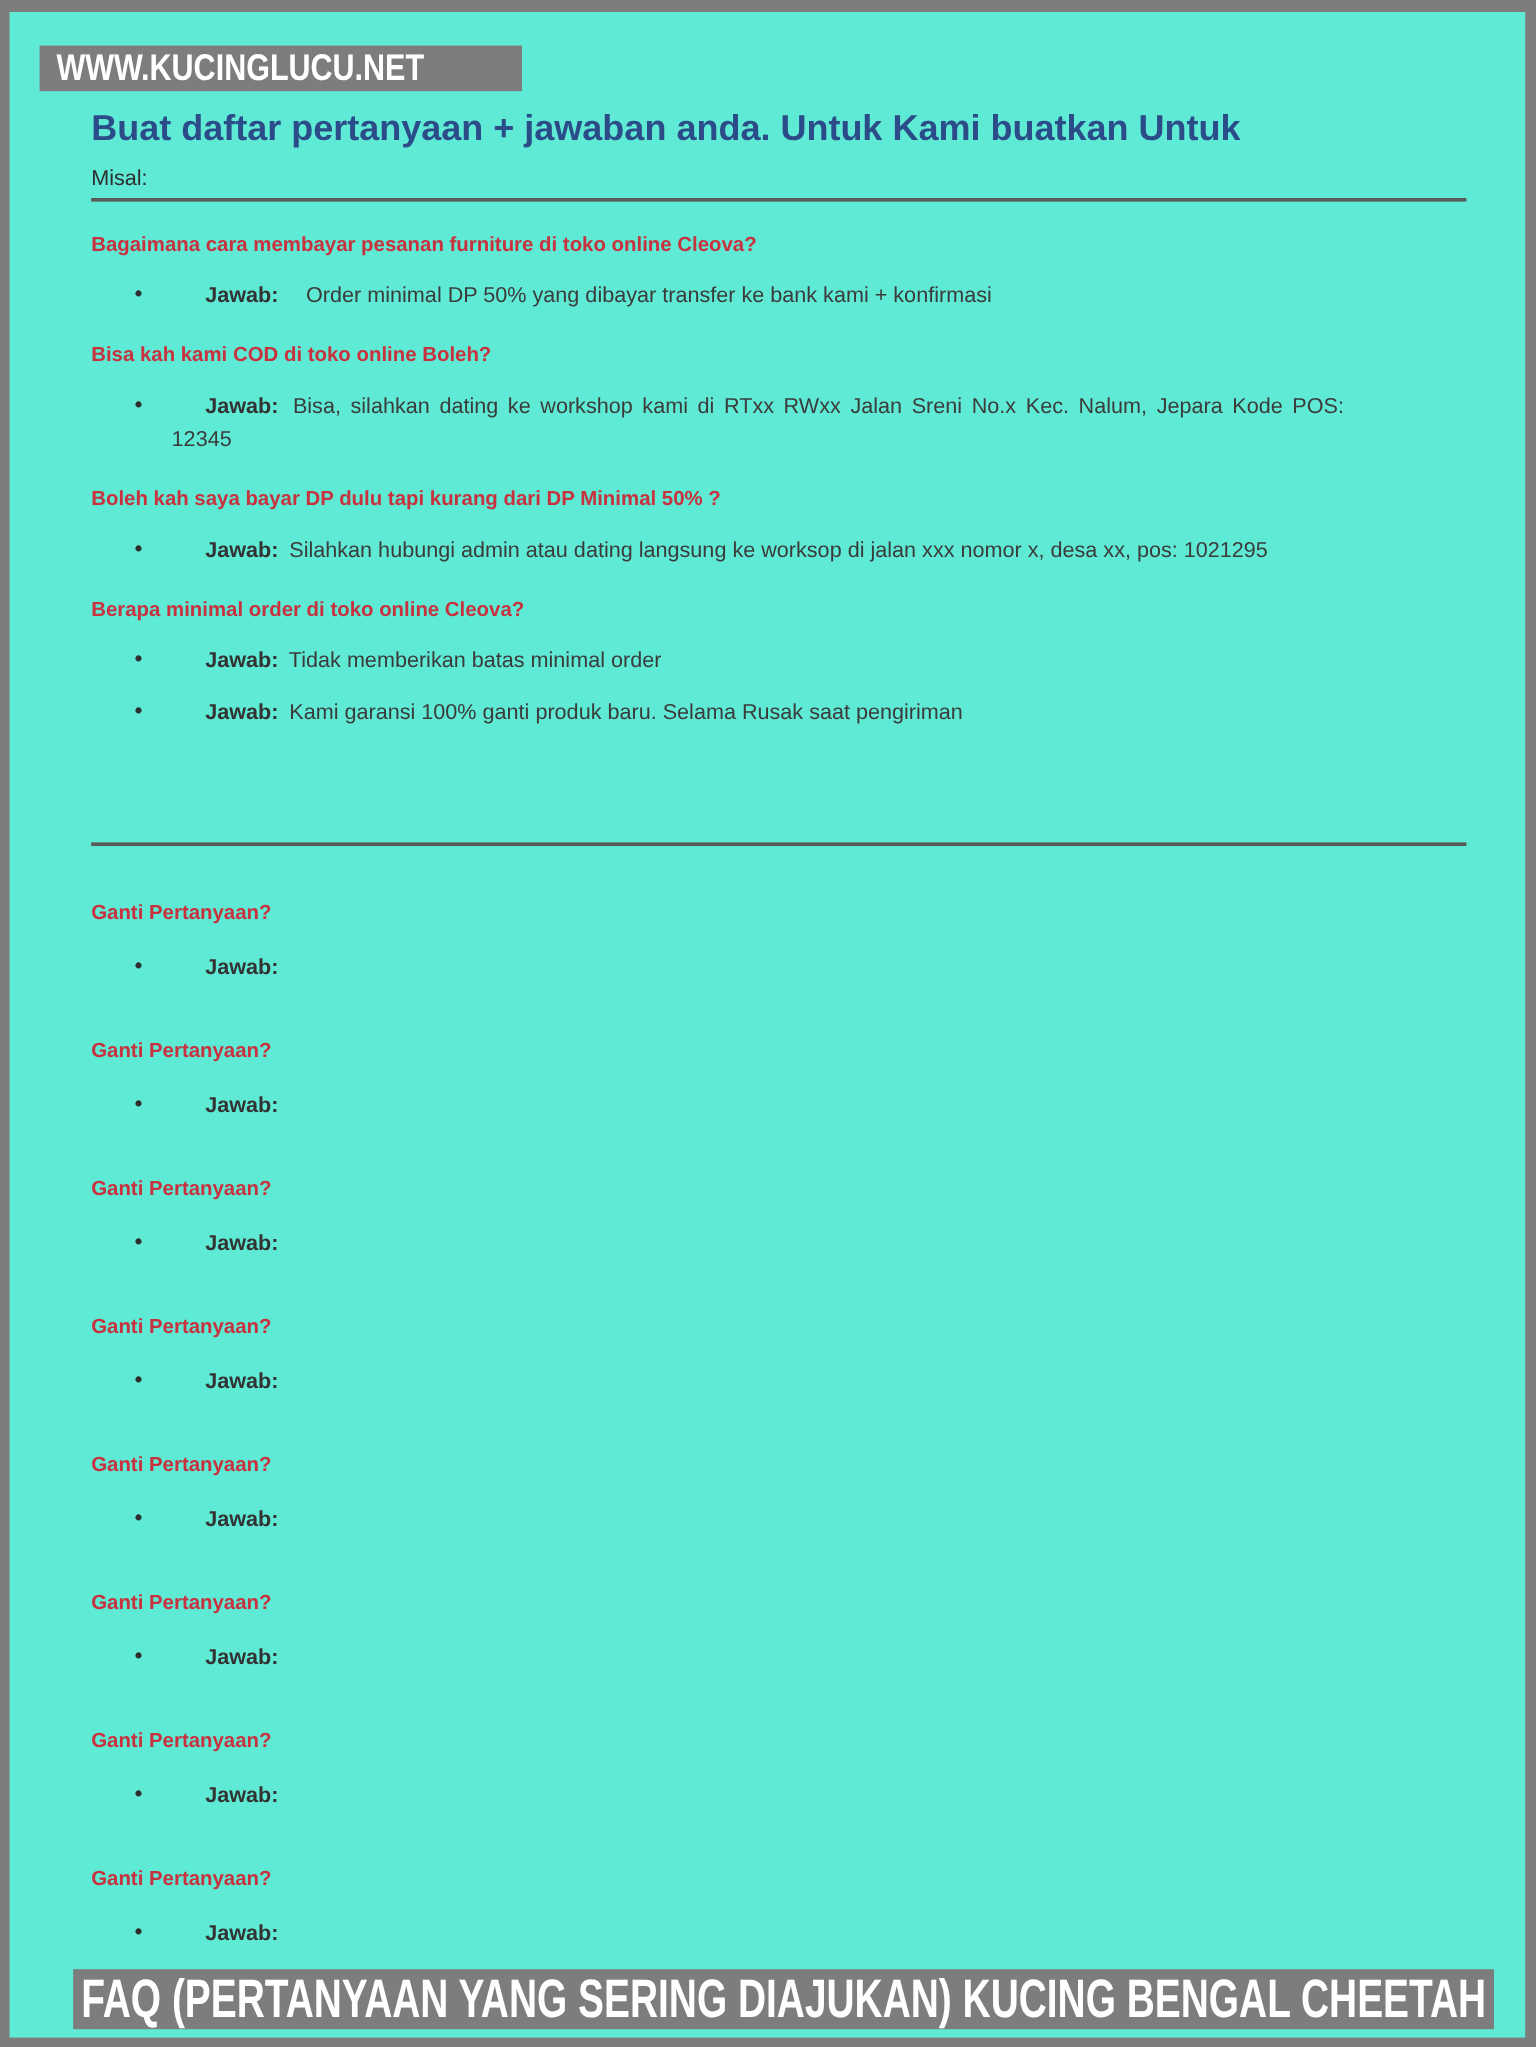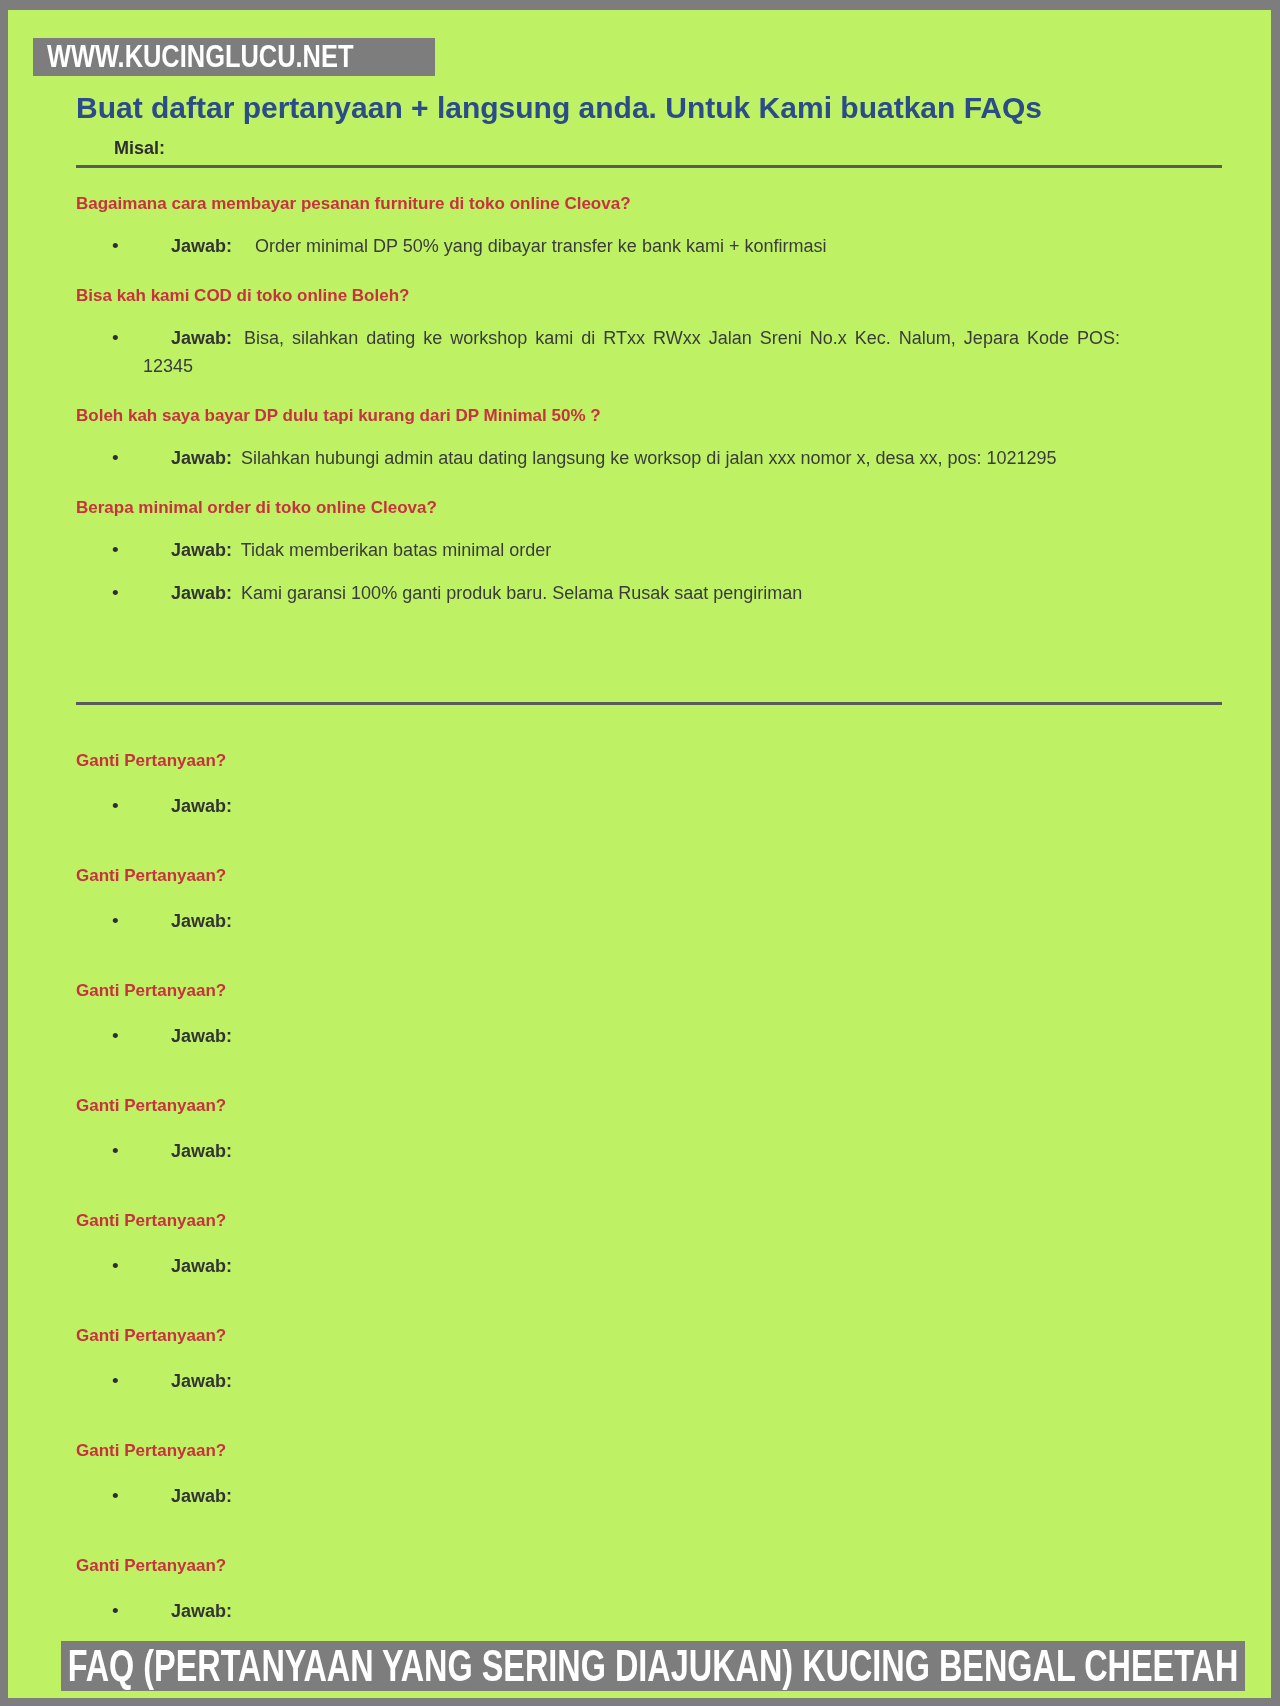--- a/index.html
+++ b/index.html
@@ -10,21 +10,21 @@
   .page {
     position: relative;
     width: 1280px;
     height: 1706px;
     background: #7d7d7d;
     overflow: hidden;
   }
   .content {
     position: absolute;
     top: 10px; left: 8px; right: 9px; bottom: 8px;
-    background: #bef264;
+    background: #5eead4;
   }
   
   .badge {
     position: absolute;
     left: 25px; top: 28px;
     height: 38px;
     background: #7d7d7d;
     padding: 0 14px;
     display: flex;
     align-items: center;
@@ -51,23 +51,22 @@
     color: #2b4c88;
     font-size: 30px;
     font-weight: bold;
     line-height: 39px;
     margin: 0;
   }
   .misal {
     margin-top: 9px;
     color: #2e2e2e;
     font-size: 18px;
-    font-weight: bold;
+    font-weight: normal;
     line-height: 24px;
-    margin-left: 38px;
   }
   .rule {
     margin-top: 5px;
     width: 1146px;
     border-top: 3px solid #5a5a5a;
   }
   .rule.second { margin-top: 95px; }
   .question {
     margin-top: 22px;
     color: #c8323e;
@@ -128,21 +127,21 @@
 
 <div class="page">
   <div class="content">
 
     <div class="badge">
       <span class="badge-text">WWW.KUCINGLUCU.NET</span>
     </div>
 
     <div class="doc">
 
-      <h1 class="title">Buat daftar pertanyaan + langsung anda. Untuk Kami buatkan FAQs</h1>
+      <h1 class="title">Buat daftar pertanyaan + jawaban anda. Untuk Kami buatkan Untuk</h1>
       <div class="misal">Misal:</div>
       <div class="rule"></div>
 
       <div>
         <div class="faq-block">
           <div class="question">Bagaimana cara membayar pesanan furniture di toko online Cleova?</div>
           <div class="answer-row">
             <span class="bullet">•</span>
             <span class="jlabel wide-gap">Jawab:</span>
             <span class="atext">Order minimal DP 50% yang dibayar transfer ke bank kami + konfirmasi</span>

